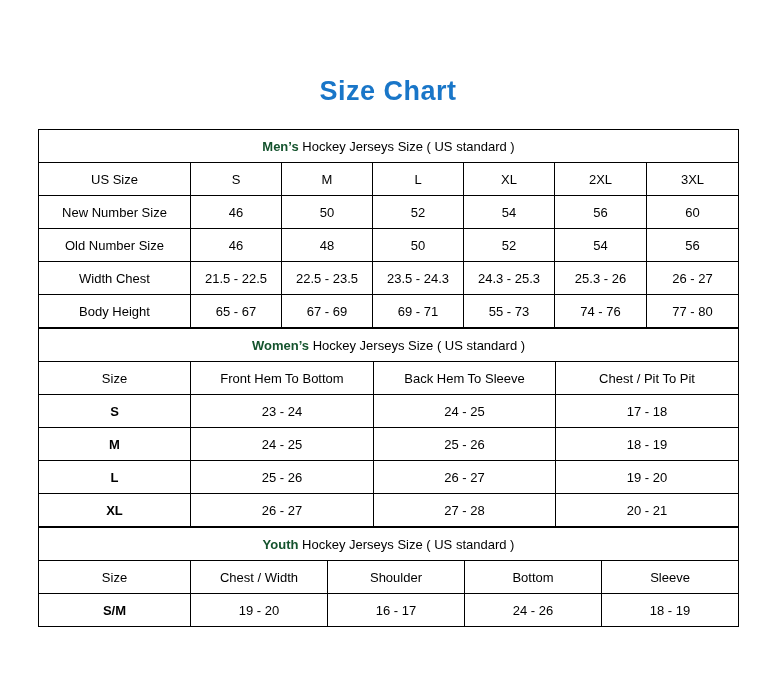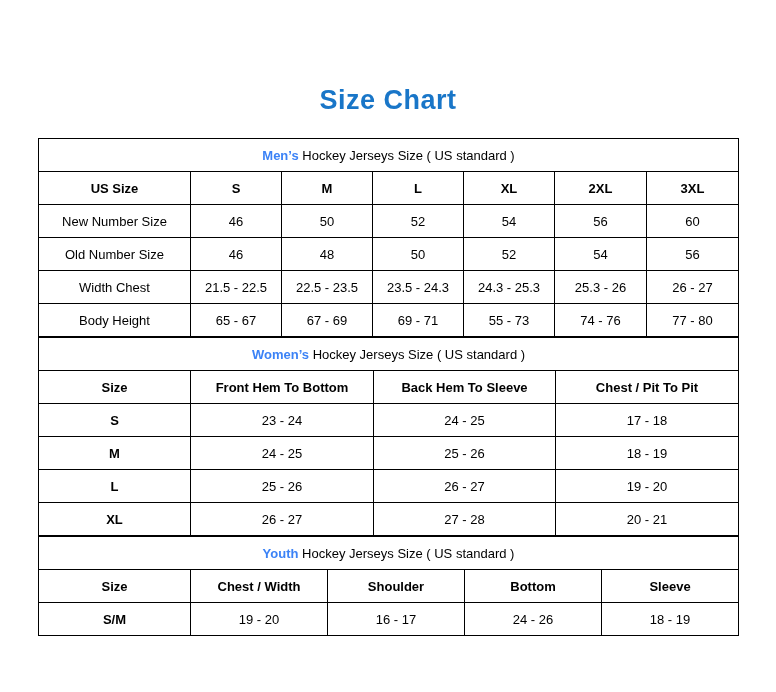--- a/index.html
+++ b/index.html
@@ -19,21 +19,21 @@
     height: 692px;
     box-sizing: border-box;
   }
   .title {
     text-align: center;
     color: #1976c8;
     font-size: 27px;
     font-weight: bold;
     letter-spacing: 0.5px;
     padding-top: 68px;
-    margin: 17px 0 22px 0;
+    margin: 8px 0 22px 0;
   }
   .chart-wrap {
     margin: 0 38px;
   }
   table.size-table {
     width: 700px;
     border-collapse: collapse;
     table-layout: fixed;
   }
   table.size-table td {
@@ -45,29 +45,29 @@
     padding: 2px 2px;
     background: #ffffff;
   }
   td.section-head {
     background: #ffff00;
     font-size: 14.5px;
     height: 31px;
     font-weight: normal;
   }
   td.section-head .accent {
-    color: #3b82f6;
+    color: #14532d;
     font-weight: bold;
   }
   td.section-head .rest {
     color: #000000;
     font-weight: normal;
   }
   td.col-head {
-    font-weight: bold;
+    font-weight: normal;
     font-size: 13px;
   }
   td.row-label {
     font-size: 13px;
   }
   td.row-label.bold {
     font-weight: bold;
   }
 </style>
 </head>

